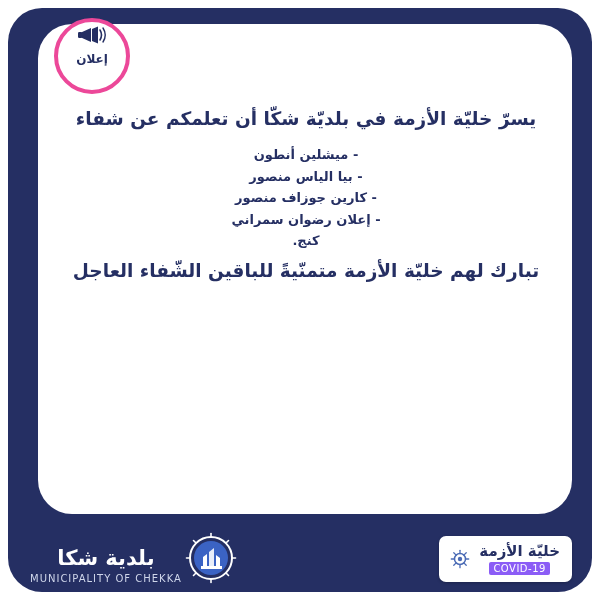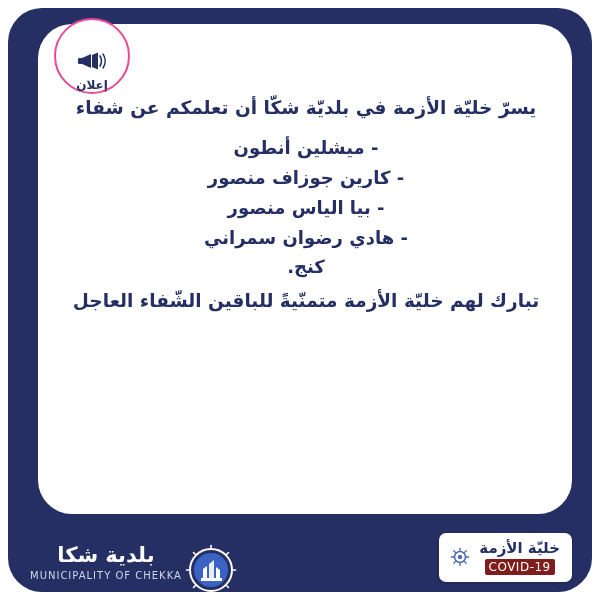--- a/index.html
+++ b/index.html
@@ -49,64 +49,64 @@
 
   
   .badge {
     position: absolute;
     left: 54px;
     top: 18px;
     width: 76px;
     height: 76px;
     border-radius: 50%;
     background: #ffffff;
-    border: 2px solid #ec4899;
+    border: 4px solid #ec4899;
     box-sizing: border-box;
     display: flex;
     flex-direction: column;
     align-items: center;
-    justify-content: flex-end;
+    justify-content: flex-start;
     z-index: 5;
   }
   .badge .megaphone {
     display: block;
     line-height: 1;
     margin-top: 2px;
   }
   .badge .badge-label {
     font-size: 12px;
     color: #252f63;
     font-weight: bold;
     margin-top: 3px;
     letter-spacing: 0.5px;
   }
 
   
   .content {
     position: absolute;
     left: 60px;
-    top: 93px;
+    top: 104px;
     width: 492px;
     text-align: center;
     direction: rtl;
   }
   .para {
     color: #252f63;
     font-size: 18.5px;
     line-height: 1.62;
     margin: 0 0 4px 0;
     font-weight: bold;
     letter-spacing: 0;
   }
   .names {
     margin-top: 10px;
   }
   .name-line {
     color: #252f63;
-    font-size: 18px;
+    font-size: 13px;
     line-height: 1.66;
     font-weight: bold;
     margin: 0;
   }
   .closing {
     margin-top: 4px;
   }
 
   
   .bottom {
@@ -135,41 +135,41 @@
     flex-direction: column;
     align-items: center;
   }
   .crisis-title {
     color: #252f63;
     font-size: 15px;
     font-weight: bold;
     line-height: 1.1;
   }
   .crisis-sub {
-    font-size: 12px;
+    font-size: 10px;
     color: #ffffff;
-    background: #7f1d1d;
+    background: #8b5cf6;
     border-radius: 2px;
     padding: 1px 4px;
     margin-top: 3px;
     letter-spacing: 0.5px;
   }
   .virus-icon {
     width: 22px;
     height: 22px;
     flex: 0 0 auto;
   }
 
   
   .logo-block {
     position: absolute;
     left: 30px;
-    bottom: 4px;
-    display: flex;
-    align-items: flex-start;
+    bottom: 16px;
+    display: flex;
+    align-items: flex-end;
     gap: 3px;
     flex-direction: row;
   }
   .logo-text {
     display: flex;
     flex-direction: column;
     align-items: center;
     color: #ffffff;
   }
   .logo-ar {
@@ -210,23 +210,23 @@
       </svg>
     </span>
     <span class="badge-label">إعلان</span>
   </div>
 
   <div class="content">
     <p class="para">يسرّ خليّة الأزمة في بلديّة شكّا أن تعلمكم عن شفاء</p>
 
     <div class="names">
       <p class="name-line">- ميشلين أنطون</p>
+      <p class="name-line">- بيا الياس منصور</p>
       <p class="name-line">- كارين جوزاف منصور</p>
-      <p class="name-line">- بيا الياس منصور</p>
-      <p class="name-line">- هادي رضوان سمراني</p>
+      <p class="name-line">- إعلان رضوان سمراني</p>
       <p class="name-line">كنج.</p>
     </div>
 
     <div class="closing">
       <p class="para">تبارك لهم خليّة الأزمة متمنّيةً للباقين الشّفاء العاجل</p>
     </div>
   </div>
 
   <div class="bottom">
 

